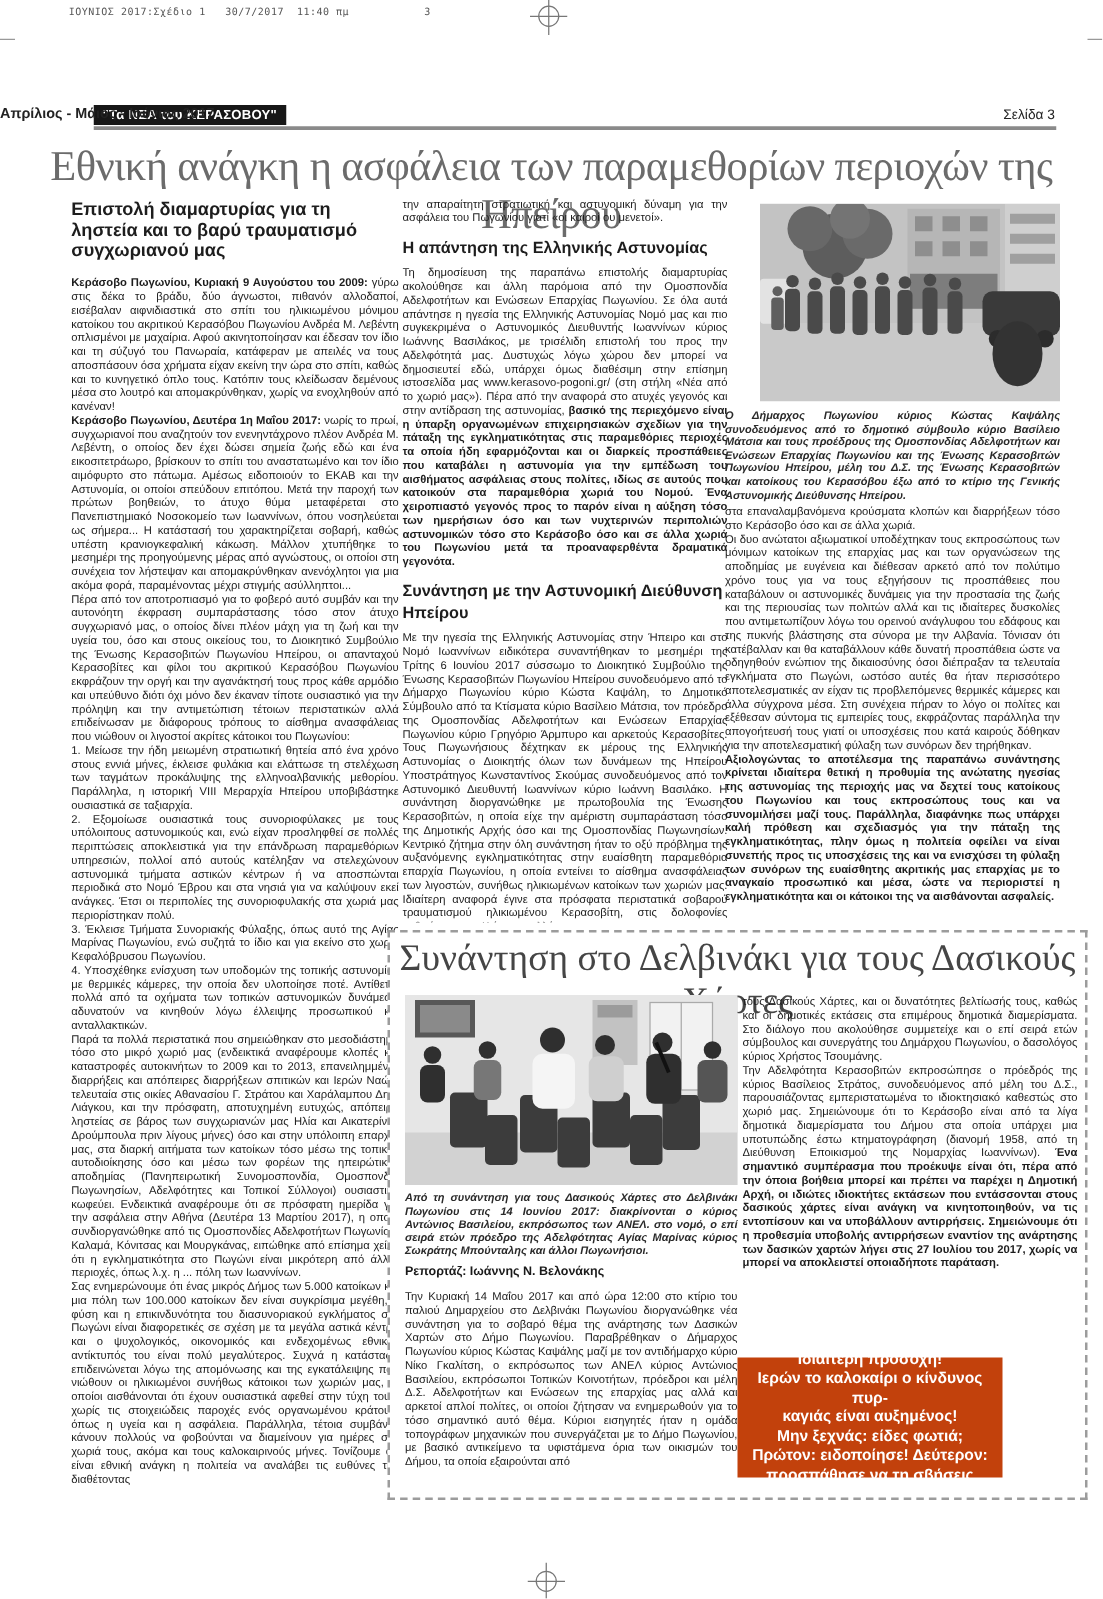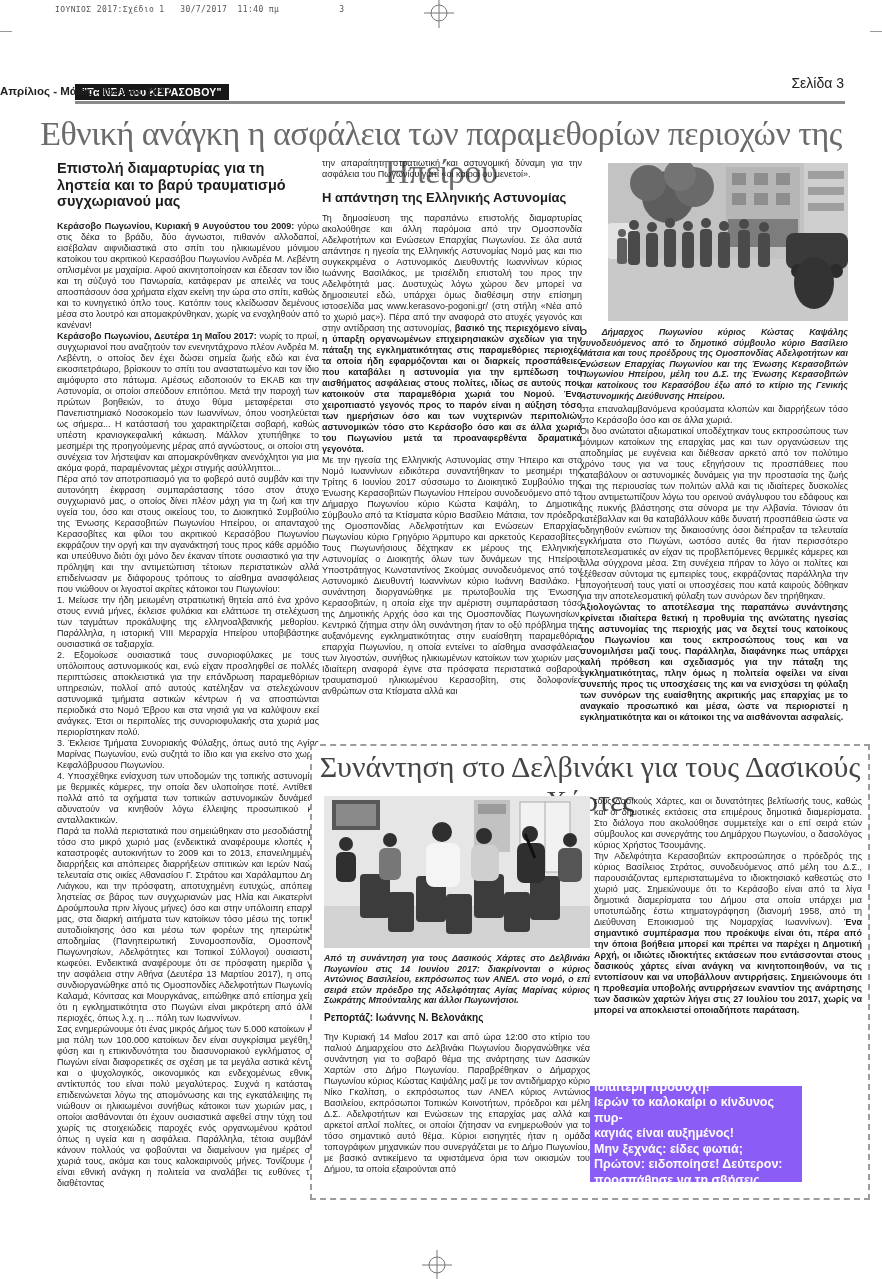--- a/index.html
+++ b/index.html
@@ -10,21 +10,21 @@
         font-size:8px;color:#555;letter-spacing:.4px;white-space:pre;}
   .slug .pgnum{margin-left:60px;}
   .cropline{position:absolute;height:1px;background:#999;top:31px;width:12px;}
   .cropline.left{left:0;} .cropline.right{right:0;}
   .regmark{position:absolute;}
   
   .masthead{position:absolute;left:75px;top:84px;background:#171717;color:#fff;
             font-size:10.5px;font-weight:bold;padding:2px 7px 2px;letter-spacing:.2px;}
   .issue{position:absolute;left:0;right:10px;top:85px;font-weight:bold;
          font-size:11.5px;color:#222;}
-  .pagelabel{position:absolute;right:38px;top:75px;font-size:14px;color:#222;}
+  .pagelabel{position:absolute;right:38px;top:86px;font-size:11px;color:#222;}
   .headrule{position:absolute;left:75px;top:101px;width:770px;height:3px;background:#8a8a8a;}
   
   .headline{position:absolute;left:40px;top:103px;width:802px;text-align:center;
             font-family:"Liberation Serif",serif;font-size:34px;color:#6b6b6b;
             font-weight:500;letter-spacing:-.5px;margin-top:12px;}
   
   .col{position:absolute;font-size:9px;line-height:11px;text-align:justify;overflow:hidden;}
   .col p.para{margin:0;}
   .col1{left:57px;top:160px;width:262px;height:1035px;}
   .col2{left:322px;top:158px;width:260px;height:580px;}
@@ -42,22 +42,22 @@
           border:2px dashed #9c9c9c;background:#fff;}
   .box-title{position:absolute;left:0;right:0;top:4px;text-align:center;
              font-family:"Liberation Serif",serif;font-size:30px;color:#454545;}
   .photo2{left:12px;top:50px;width:266px;height:152px;position:absolute;}
   .caption2{left:12px;top:207px;width:266px;position:absolute;}
   .byline{position:absolute;left:12px;top:266px;font-size:10px;font-weight:bold;color:#1a1a1a;}
   .boxcol{position:absolute;font-size:9px;line-height:11px;text-align:justify;overflow:hidden;}
   .boxcol p.para{margin:0;}
   .boxleft{left:12px;top:286px;width:266px;height:158px;}
   .boxright{left:282px;top:50px;width:268px;height:288px;}
-  .alert{position:absolute;left:278px;top:340px;width:212px;height:96px;background:#8b5cf6;
-         color:#fff;font-weight:bold;font-size:12.5px;line-height:15.5px;text-align:left;
+  .alert{position:absolute;left:278px;top:340px;width:212px;height:96px;background:#c2410c;
+         color:#fff;font-weight:bold;font-size:12.5px;line-height:15.5px;text-align:center;
          display:flex;flex-direction:column;justify-content:center;padding:2px 4px;box-sizing:border-box;}
 </style>
 </head>
 <body>
 
 <div class="page">
 
   <div class="slug"><span>ΙΟΥΝΙΟΣ 2017:Σχέδιο 1   30/7/2017  11:40 πμ</span><span class="pgnum">3</span></div>
 
   <div class="cropline left"></div>
@@ -96,20 +96,21 @@
   </div>
 
   <div class="col col2">
     <div>
         <p class="para"><span>την απαραίτητη στρατιωτική και αστυνομική δύναμη για την ασφάλεια του Πωγωνίου γιατί «οι καιροί ου μενετοί».</span></p>
       </div>
     <div class="colhead">Η απάντηση της Ελληνικής Αστυνομίας</div>
     <div>
         <p class="para"><span>Τη δημοσίευση της παραπάνω επιστολής διαμαρτυρίας ακολούθησε και άλλη παρόμοια από την Ομοσπονδία Αδελφοτήτων και Ενώσεων Επαρχίας Πωγωνίου. Σε όλα αυτά απάντησε η ηγεσία της Ελληνικής Αστυνομίας Νομό μας και πιο συγκεκριμένα ο Αστυνομικός Διευθυντής Ιωαννίνων κύριος Ιωάννης Βασιλάκος, με τρισέλιδη επιστολή του προς την Αδελφότητά μας. Δυστυχώς λόγω χώρου δεν μπορεί να δημοσιευτεί εδώ, υπάρχει όμως διαθέσιμη στην επίσημη ιστοσελίδα μας www.kerasovo-pogoni.gr/ (στη στήλη «Νέα από το χωριό μας»). Πέρα από την αναφορά στο ατυχές γεγονός και στην αντίδραση της αστυνομίας, </span><b>βασικό της περιεχόμενο είναι η ύπαρξη οργανωμένων επιχειρησιακών σχεδίων για την πάταξη της εγκληματικότητας στις παραμεθόριες περιοχές τα οποία ήδη εφαρμόζονται και οι διαρκείς προσπάθειες που καταβάλει η αστυνομία για την εμπέδωση του αισθήματος ασφάλειας στους πολίτες, ιδίως σε αυτούς που κατοικούν στα παραμεθόρια χωριά του Νομού. Ένα χειροπιαστό γεγονός προς το παρόν είναι η αύξηση τόσο των ημερήσιων όσο και των νυχτερινών περιπολιών αστυνομικών τόσο στο Κεράσοβο όσο και σε άλλα χωριά του Πωγωνίου μετά τα προαναφερθέντα δραματικά γεγονότα.</b></p>
       </div>
+    <div class="colhead">Συνάντηση με την Αστυνομική Διεύθυνση Ηπείρου</div>
     <div>
         <p class="para"><span>Με την ηγεσία της Ελληνικής Αστυνομίας στην Ήπειρο και στο Νομό Ιωαννίνων ειδικότερα συναντήθηκαν το μεσημέρι της Τρίτης 6 Ιουνίου 2017 σύσσωμο το Διοικητικό Συμβούλιο της Ένωσης Κερασοβιτών Πωγωνίου Ηπείρου συνοδευόμενο από το Δήμαρχο Πωγωνίου κύριο Κώστα Καψάλη, το Δημοτικό Σύμβουλο από τα Κτίσματα κύριο Βασίλειο Μάτσια, τον πρόεδρο της Ομοσπονδίας Αδελφοτήτων και Ενώσεων Επαρχίας Πωγωνίου κύριο Γρηγόριο Άρμπυρο και αρκετούς Κερασοβίτες. Τους Πωγωνήσιους δέχτηκαν εκ μέρους της Ελληνικής Αστυνομίας ο Διοικητής όλων των δυνάμεων της Ηπείρου Υποστράτηγος Κωνσταντίνος Σκούμας συνοδευόμενος από τον Αστυνομικό Διευθυντή Ιωαννίνων κύριο Ιωάννη Βασιλάκο. Η συνάντηση διοργανώθηκε με πρωτοβουλία της Ένωσης Κερασοβιτών, η οποία είχε την αμέριστη συμπαράσταση τόσο της Δημοτικής Αρχής όσο και της Ομοσπονδίας Πωγωνησίων. Κεντρικό ζήτημα στην όλη συνάντηση ήταν το οξύ πρόβλημα της αυξανόμενης εγκληματικότητας στην ευαίσθητη παραμεθόρια επαρχία Πωγωνίου, η οποία εντείνει το αίσθημα ανασφάλειας των λιγοστών, συνήθως ηλικιωμένων κατοίκων των χωριών μας. Ιδιαίτερη αναφορά έγινε στα πρόσφατα περιστατικά σοβαρού τραυματισμού ηλικιωμένου Κερασοβίτη, στις δολοφονίες ανθρώπων στα Κτίσματα αλλά και</span></p>
       </div>
   </div>
 
   <div class="photo photo1">
     <svg width="240" height="158">
       <rect width="240" height="158" fill="#d6d6d6"></rect>
       <rect x="0" y="0" width="240" height="96" fill="#c3c3c3"></rect>
       <rect x="118" y="4" width="74" height="80" fill="#b6b6b6"></rect>

